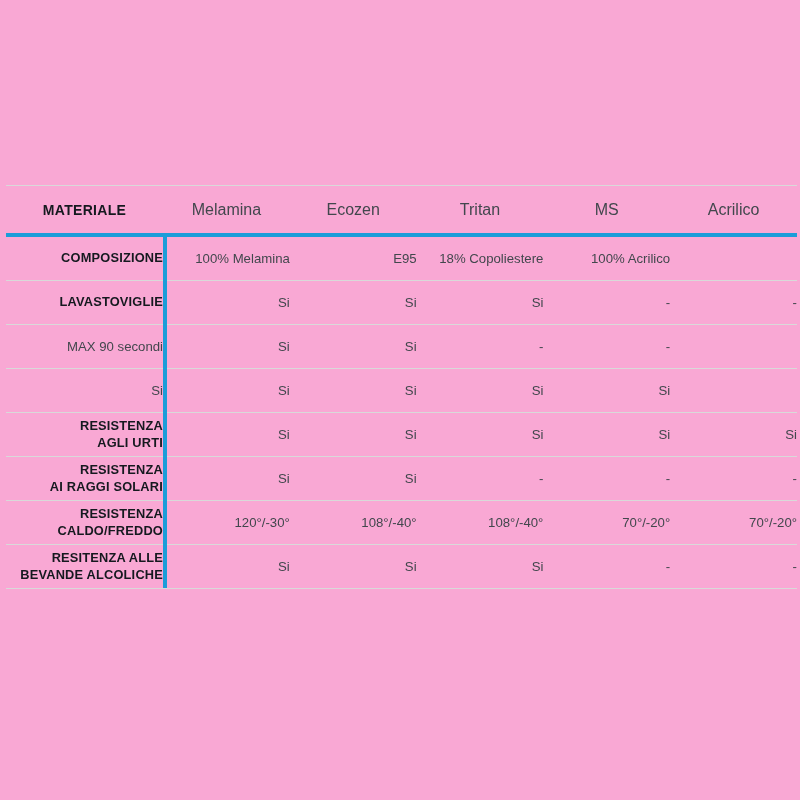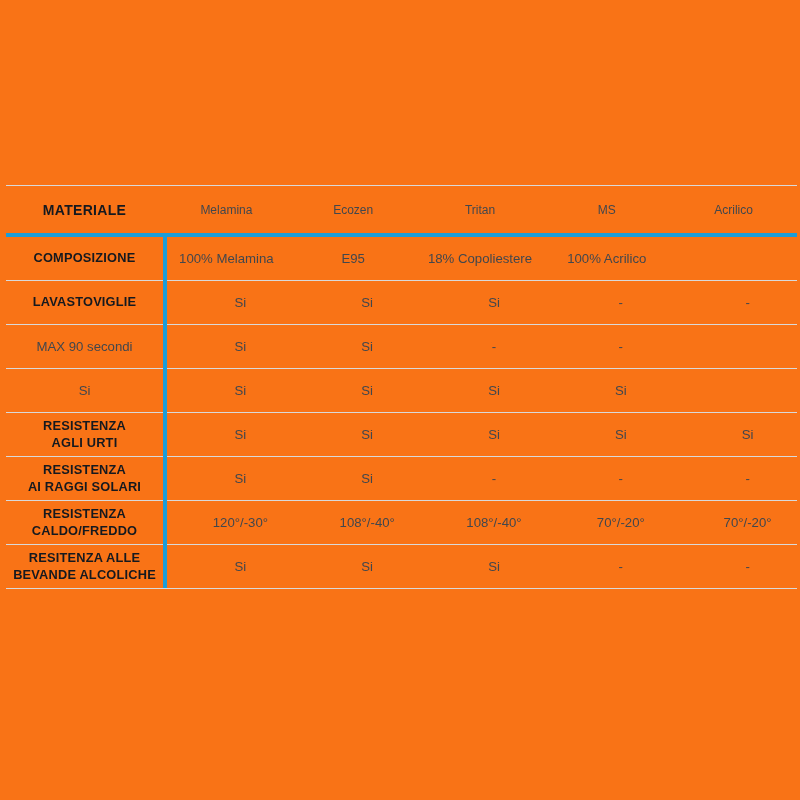--- a/index.html
+++ b/index.html
@@ -7,21 +7,21 @@
     padding: 0;
     width: 800px;
     height: 800px;
     background: #ffffff;
     font-family: "Liberation Sans", sans-serif;
   }
   .page {
     position: relative;
     width: 800px;
     height: 800px;
-    background: #f97316;
+    background: #f9a8d4;
     overflow: hidden;
   }
   .comparison-table {
     position: absolute;
     top: 185px;
     left: 6px;
     width: 791px;
     border-top: 1px solid #d9d9d9;
     border-bottom: 1px solid #d9d9d9;
   }
@@ -34,38 +34,39 @@
   .header-row {
     height: 47px;
   }
   .corner-label {
     font-size: 14px;
     font-weight: bold;
     letter-spacing: 0.3px;
     color: #15191f;
   }
   .col-header {
-    font-size: 12px;
+    font-size: 16px;
     color: #42474d;
   }
   .accent-bar {
     height: 4px;
     background: #1b9dd9;
   }
   .accent-vline {
     position: absolute;
     left: 157px;
     top: 47px;
     bottom: 0;
     width: 4px;
     background: #1b9dd9;
     z-index: 2;
   }
   .data-row {
     height: 43px;
+    text-align: right;
   }
   .data-row + .data-row {
     border-top: 1px solid #d9d9d9;
     gap: 28px;
   }
   .row-label {
     font-size: 12.8px;
     font-weight: bold;
     letter-spacing: 0.2px;
     line-height: 1.3;

